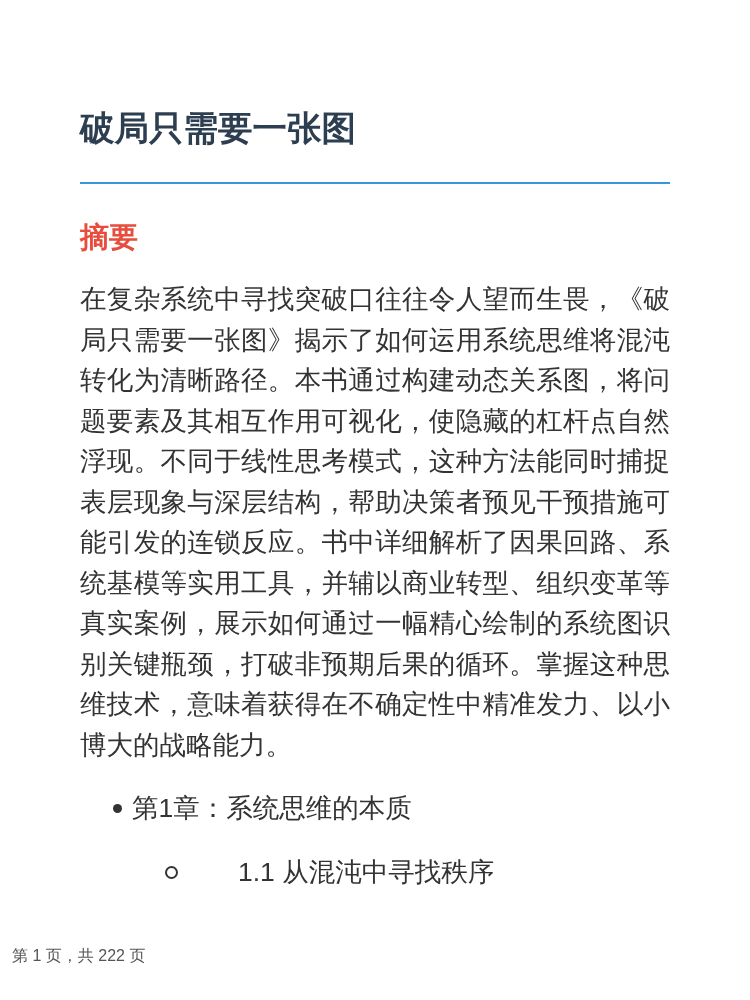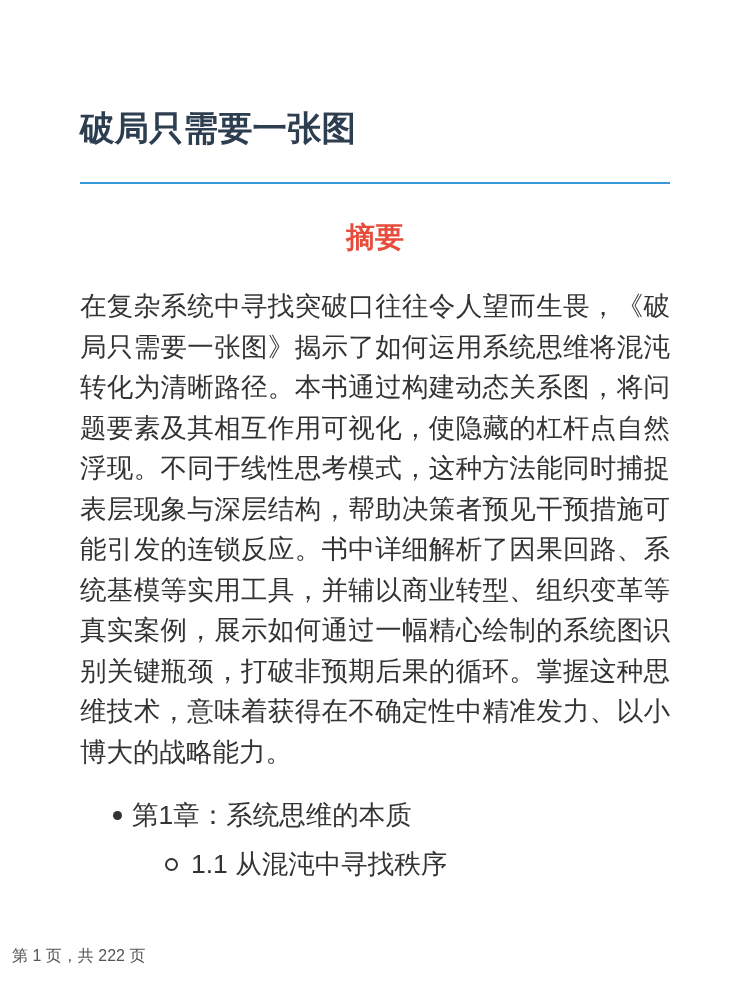--- a/index.html
+++ b/index.html
@@ -24,49 +24,48 @@
     font-weight: 700;
     color: #2c3e50;
     letter-spacing: 0;
   }
   .divider {
     margin-top: 33px;
     height: 2px;
     background: #3498db;
   }
   .sec-heading {
-    margin: 16px;
+    margin: 0;
     font-size: 29px;
     line-height: 1.2;
     font-weight: 700;
     color: #e74c3c;
-    text-align: center;
   }
   .sec-heading.summary { margin-top: 36px; }
   .sec-heading.toc { margin-top: 32px; }
   .body-paragraph {
-    margin: 31px 0 0 0;
+    margin: 24px 0 0 0;
     font-size: 26.5px;
     line-height: 40.5px;
     color: #333333;
     text-align: justify;
   }
   ul.toc-list {
     list-style: none;
     margin: 23px 0 0 0;
     padding: 0;
   }
   ul.toc-list li {
     display: flex;
     align-items: flex-start;
     font-size: 26.5px;
     line-height: 40px;
     color: #333333;
   }
-  li.toc-l2 { margin-top: 9px; }
+  li.toc-l2 { margin-top: 24px; gap: 47px; }
   .bullet-dot {
     flex: 0 0 auto;
     width: 9px;
     height: 9px;
     margin: 16px 0 0 33px;
     border-radius: 50%;
     background: #333333;
   }
   .bullet-circle {
     flex: 0 0 auto;

